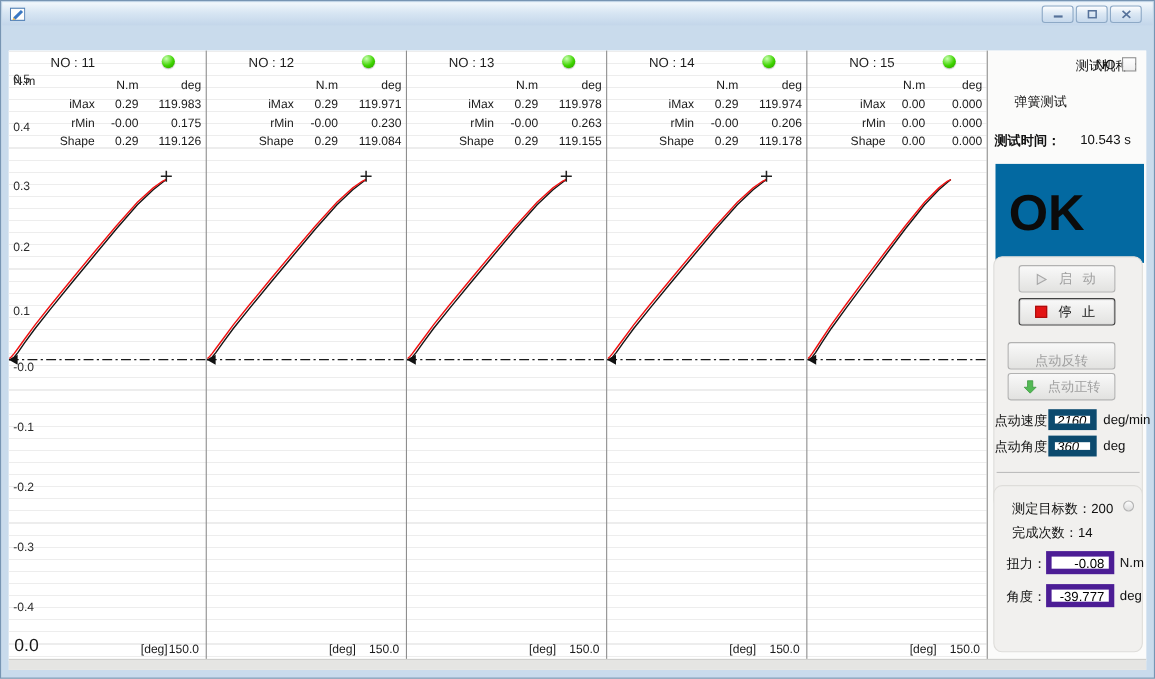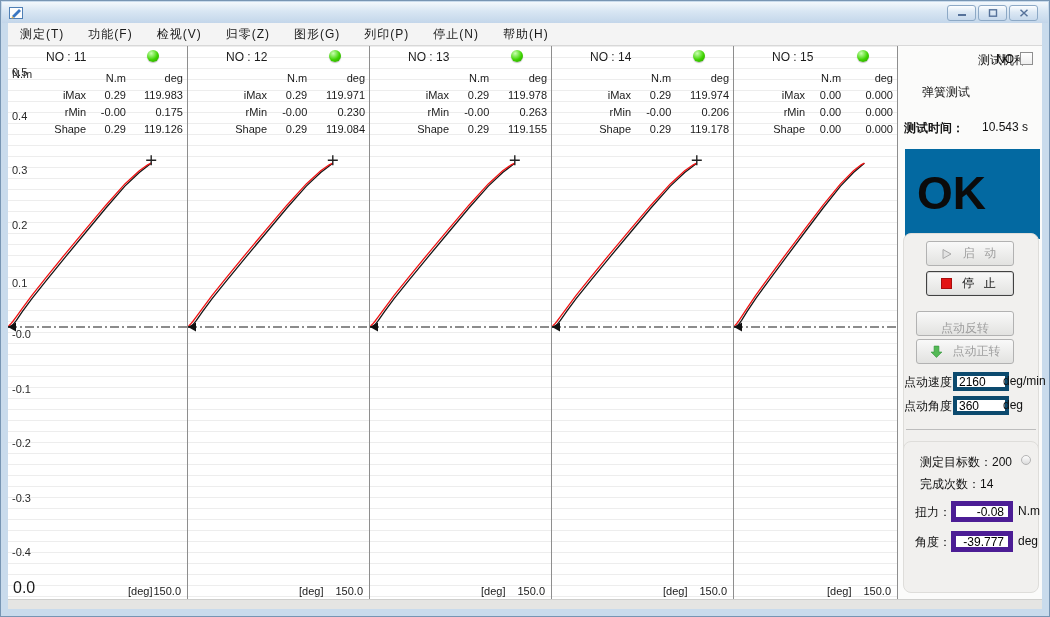--- a/index.html
+++ b/index.html
@@ -63,22 +63,22 @@
   .btn { position:absolute; left:28px; width:88px; height:25px; border:1px solid #b2b2b2; border-radius:3px;
     background:linear-gradient(#f9f9f9,#e2e2e0); display:flex; align-items:center; justify-content:center;
     gap:10px; font-size:12px; color:#9e9e9e; letter-spacing:3px; }
   .btn.enabled { color:#101010; border:1px solid #424242; box-shadow:0 0 0 1px #d9d9d9 inset; }
   .btn-start { top:195px; } .btn-stop { top:225px; }
   .btn-jrev { top:265px; left:18px; width:98px; letter-spacing:0;flex-direction:column; }
   .btn-jfwd { top:293px; left:18px; width:98px; letter-spacing:0; }
   .stop-square { width:11px; height:11px; background:#e31414; border:1px solid #a80d0d; }
   .field-row { position:absolute; left:6px; right:2px; height:20px; }
   .f-speed { top:328px; } .f-angle { top:352px; }
-  .field-row input { position:absolute; left:49px; top:-2px; width:56px; height:19px;
-    border:4px solid #0c4a6e; font-size:12px; padding:0 2px; font-family:inherit; }
+  .field-row input { position:absolute; left:49px; top:-2px; width:44px; height:19px;
+    border:6px solid #0c4a6e; font-size:12px; padding:0 2px; font-family:inherit;font-style:italic; }
   .field-unit { position:absolute; left:99px; top:0; }
   .target-row { top:408px; left:22px; }
   .radio-dot { position:absolute; right:7px; top:1px; width:10px; height:10px; border-radius:50%;
     border:1px solid #b4b4b4; background:linear-gradient(#fcfcfc,#dcdcdc); }
   .done-row { top:430px; left:22px; }
   .meas-row { position:absolute; left:17px; right:2px; height:22px; }
   .m-torque { top:458px; } .m-angle { top:488px; }
   .meas-row input { position:absolute; left:36px; top:-3px; width:62px; height:21px;
     border:5px solid #4c1d95; font-size:12px; text-align:right; padding:0 4px; font-family:inherit; }
   .meas-unit { position:absolute; left:103px; top:0; }
@@ -106,30 +106,20 @@
           </svg>
       </div>
       <div class="wbtn">
         <svg viewBox="0 0 10 8">
             <path d="M1.5 0.8 L8.5 7.2 M8.5 0.8 L1.5 7.2" stroke="#56729a" stroke-width="1.5"></path>
           </svg>
       </div>
     </div>
   </div>
 
-  <div class="menubar">
-    <span class="menu-item">测定(T)</span>
-    <span class="menu-item">功能(F)</span>
-    <span class="menu-item">检视(V)</span>
-    <span class="menu-item">归零(Z)</span>
-    <span class="menu-item">图形(G)</span>
-    <span class="menu-item">列印(P)</span>
-    <span class="menu-item">停止(N)</span>
-    <span class="menu-item">帮助(H)</span>
-  </div>
 
   <div class="main">
     <div class="charts">
       <div id="yticks">
           <div class="ytick" style="top: 20px;">0.5</div>
           <div class="ytick" style="top: 63.6px;">0.4</div>
           <div class="ytick" style="top: 118.2px;">0.3</div>
           <div class="ytick" style="top: 172.8px;">0.2</div>
           <div class="ytick" style="top: 231px;">0.1</div>
           <div class="ytick" style="top: 282px;">-0.0</div>

